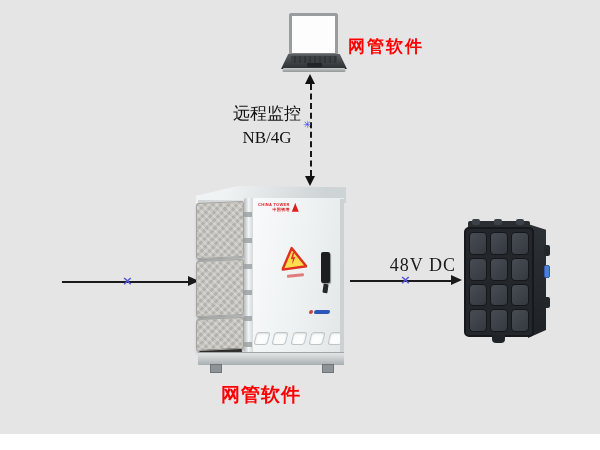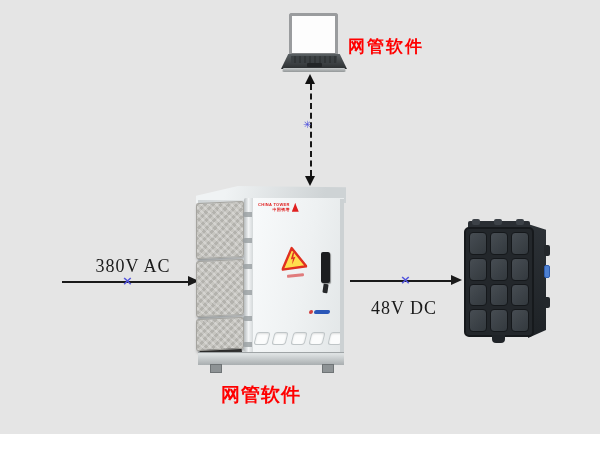--- a/index.html
+++ b/index.html
@@ -48,21 +48,21 @@
 
   
   .hline{position:absolute;height:2px;background:#1a1a1a;}
   .ac-line{left:62px;top:281px;width:127px;}
   .dc-line{left:350px;top:280px;width:102px;}
   .arrow-right{position:absolute;width:0;height:0;
     border-top:5.5px solid transparent;border-bottom:5.5px solid transparent;border-left:11px solid #1a1a1a;}
   .ac-arrow{left:188px;top:276px;}
   .dc-arrow{left:451px;top:275px;}
   .ac-lbl{left:73px;top:256px;width:120px;text-align:center;font-size:18px;letter-spacing:1px;}
-  .dc-lbl{left:352px;top:255px;width:104px;text-align:center;font-size:18px;letter-spacing:1px;margin-top:43px;}
+  .dc-lbl{left:352px;top:255px;width:104px;text-align:right;font-size:18px;letter-spacing:1px;}
 
   
   .cabinet{position:absolute;left:196px;top:186px;width:150px;height:190px;}
   .cab-roof{position:absolute;left:0;top:0;width:150px;height:17px;
     background:linear-gradient(105deg,#f0f3f4 20%,#ced3d5 85%);
     clip-path:polygon(0 58%,28% 0,100% 8%,100% 100%,0 100%);}
   .cab-side{position:absolute;left:2px;top:14px;width:52px;height:152px;
     background:linear-gradient(90deg,#cdd2d4,#e6e9ea);}
   .cab-shadow{position:absolute;left:2px;top:150px;width:46px;height:28px;background:#3a3a3a;
     clip-path:polygon(0 20%,90% 0,100% 100%,8% 100%);}
@@ -138,22 +138,25 @@
       <div class="lt-touchpad"></div>
     </div>
     <div class="lt-foot"></div>
   </div>
   <div class="lbl red nms-lbl">网管软件</div>
 
   <div class="arrow-up"></div>
   <div class="dash-line"></div>
   <div class="arrow-down"></div>
   <span class="marker m-star">✳</span>
-
-  <div class="lbl black ac-lbl">380V AC</div>
+  <div class="remote-lbl">
+    <div>远程监控</div>
+    <div>NB/4G</div>
+  </div>
+
   <div class="hline ac-line"></div>
   <div class="arrow-right ac-arrow"></div>
   <span class="marker m-ac">×</span>
 
   <div class="lbl black dc-lbl">48V DC</div>
   <div class="hline dc-line"></div>
   <div class="arrow-right dc-arrow"></div>
   <span class="marker m-dc">×</span>
 
   <div class="cabinet">

